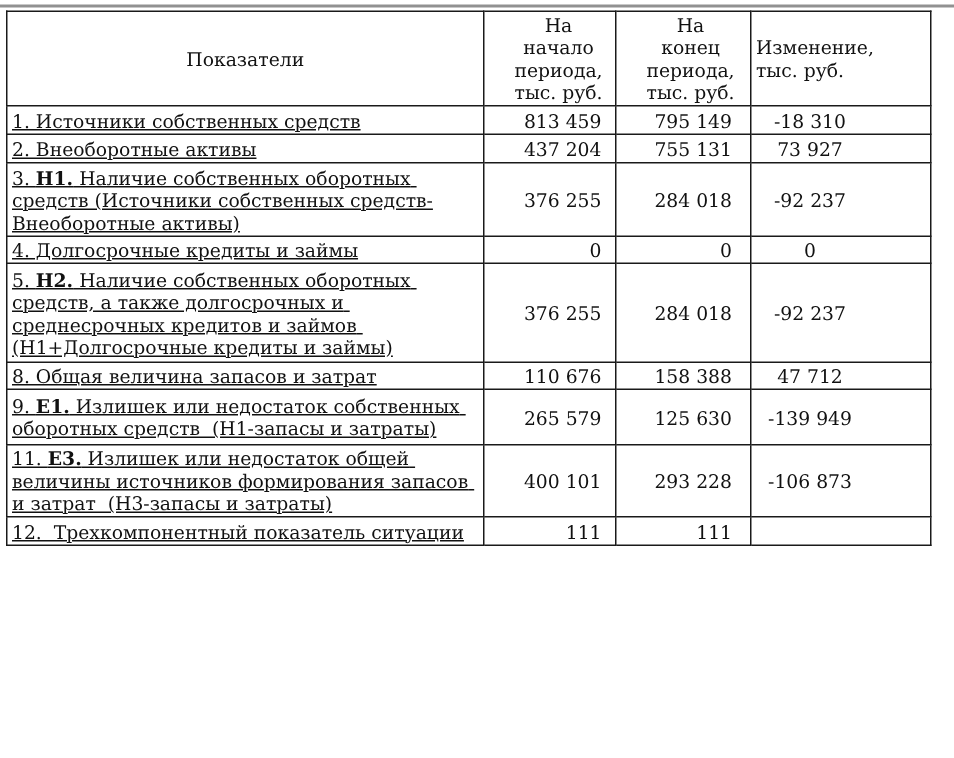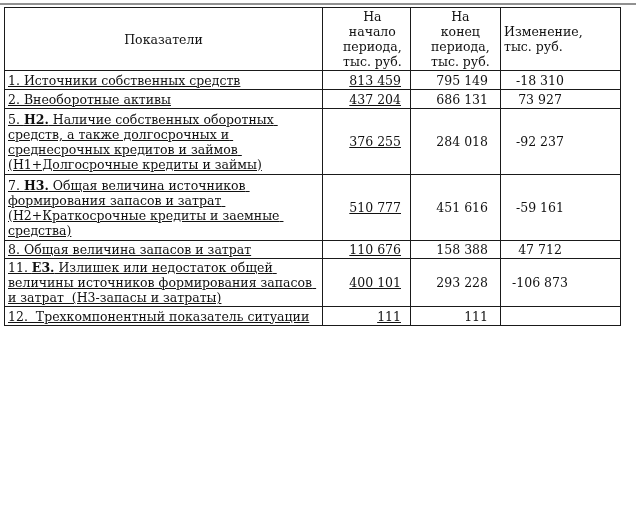--- a/index.html
+++ b/index.html
@@ -53,21 +53,21 @@
   th.h-change .hwrap {
     max-width: 86px;
     text-align: left;
   }
   td.c1 {
     text-align: left;
     padding: 1px 2px 1px 3px;
     white-space: pre-wrap;
     text-decoration: underline;
   }
-  td.c2 { text-align: right; padding-right: 9px; text-decoration: underline;  }
+  td.c2 { text-align: right; padding-right: 9px;  }
   td.c3 { text-align: right; padding-right: 12px; margin-left: 32px; }
   td.c4 { text-align: center; padding-right: 42px; }
 </style>
 </head>
 <body>
 
 <div class="top-edge"></div>
 
 <table class="fin">
   <colgroup>
@@ -87,40 +87,52 @@
   <tbody>
     <tr style="height:19px">
       <td class="c1"><span>1. Источники собственных средств</span><b></b><span></span></td>
       <td class="c2">813 459</td>
       <td class="c3">795 149</td>
       <td class="c4">-18 310</td>
     </tr>
     <tr style="height:19px">
       <td class="c1"><span>2. Внеоборотные активы</span><b></b><span></span></td>
       <td class="c2">437 204</td>
-      <td class="c3">686 131</td>
+      <td class="c3">755 131</td>
       <td class="c4">73 927</td>
+    </tr>
+    <tr style="height:49px">
+      <td class="c1"><span>3. </span><b>Н1.</b><span> Наличие собственных оборотных средств (Источники собственных средств-Внеоборотные активы)</span></td>
+      <td class="c2">376 255</td>
+      <td class="c3">284 018</td>
+      <td class="c4">-92 237</td>
+    </tr>
+    <tr style="height:15px">
+      <td class="c1"><span>4. Долгосрочные кредиты и займы</span><b></b><span></span></td>
+      <td class="c2">0</td>
+      <td class="c3">0</td>
+      <td class="c4">0</td>
     </tr>
     <tr style="height:66px">
       <td class="c1"><span>5. </span><b>Н2.</b><span> Наличие собственных оборотных средств, а также долгосрочных и среднесрочных кредитов и займов (Н1+Долгосрочные кредиты и займы)</span></td>
       <td class="c2">376 255</td>
       <td class="c3">284 018</td>
       <td class="c4">-92 237</td>
     </tr>
-    <tr style="height:66px">
-      <td class="c1"><span>7. </span><b>Н3.</b><span> Общая величина источников формирования запасов и затрат (Н2+Краткосрочные кредиты и заемные средства)</span></td>
-      <td class="c2">510 777</td>
-      <td class="c3">451 616</td>
-      <td class="c4">-59 161</td>
-    </tr>
     <tr style="height:18px">
       <td class="c1"><span>8. Общая величина запасов и затрат</span><b></b><span></span></td>
       <td class="c2">110 676</td>
       <td class="c3">158 388</td>
       <td class="c4">47 712</td>
+    </tr>
+    <tr style="height:37px">
+      <td class="c1"><span>9. </span><b>Е1.</b><span> Излишек или недостаток собственных оборотных средств  (Н1-запасы и затраты)</span></td>
+      <td class="c2">265 579</td>
+      <td class="c3">125 630</td>
+      <td class="c4">-139 949</td>
     </tr>
     <tr style="height:47px">
       <td class="c1"><span>11. </span><b>Е3.</b><span> Излишек или недостаток общей величины источников формирования запасов и затрат  (Н3-запасы и затраты)</span></td>
       <td class="c2">400 101</td>
       <td class="c3">293 228</td>
       <td class="c4">-106 873</td>
     </tr>
     <tr style="height:19px">
       <td class="c1"><span>12.  Трехкомпонентный показатель ситуации</span><b></b><span></span></td>
       <td class="c2">111</td>

